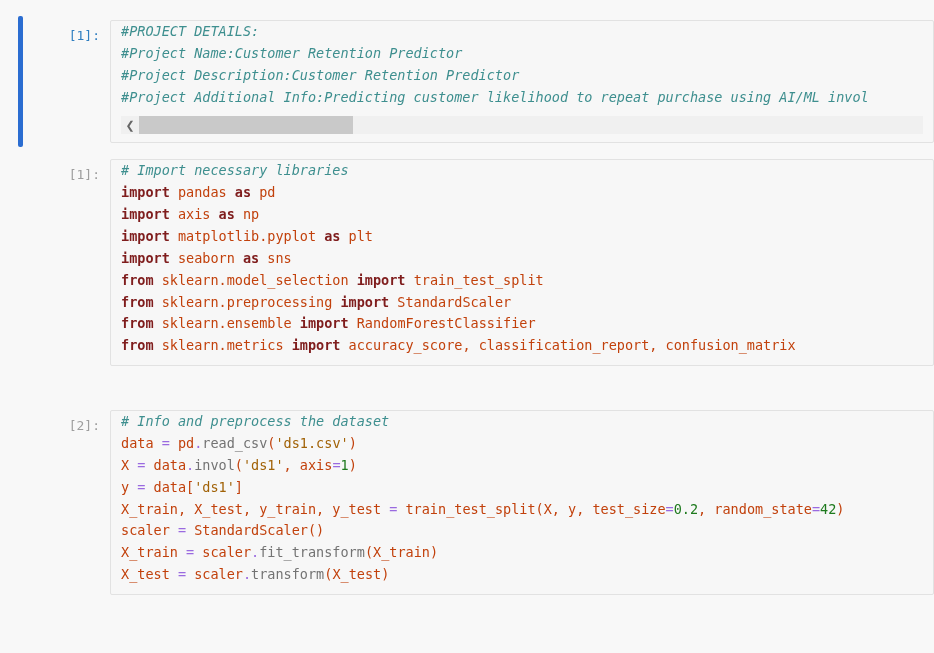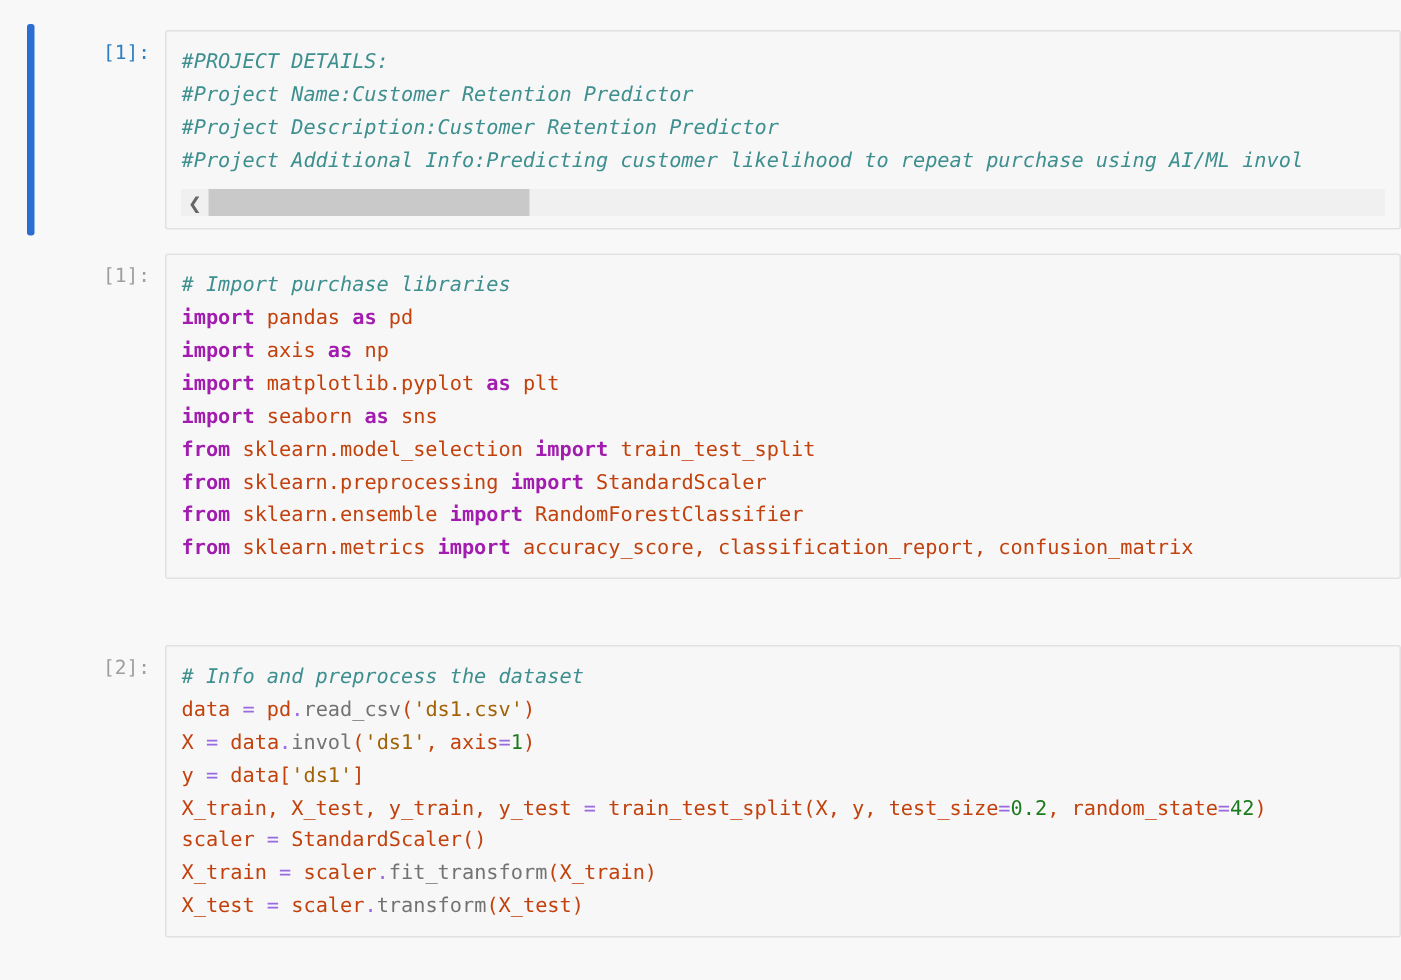--- a/index.html
+++ b/index.html
@@ -43,34 +43,34 @@
   }
   .cell:not(.selected) .prompt-label {
     color: #9e9e9e;
   }
   .cell-body {
     flex: 1;
     min-width: 0;
     background: #f7f7f7;
     border: 1px solid #e2e2e2;
     border-radius: 2px;
-    padding: 10px 10px 8px 10px;
+    padding: 0 10px 8px 10px;
     position: relative;
   }
   pre.code {
     margin: 0;
     white-space: pre;
     font-family: Menlo, Consolas, "DejaVu Sans Mono", monospace;
     font-size: 13.5px;
     line-height: 1.62;
     overflow-x: hidden;
   }
   
   .tok-comment  { color: #3e8f8f; font-style: italic; }
-  .tok-kw       { color: #a21caf; font-weight: bold; }
+  .tok-kw       { color: #7f1d1d; font-weight: bold; }
   .tok-str      { color: #a16207; }
   .tok-num      { color: #1e7a1e; }
   .tok-op       { color: #9a6ae0; }
   .tok-fn       { color: #737373; }
   .tok-plain    { color: #c2410c; }
 
   
   .hscroll {
     margin-top: 8px;
     height: 18px;
@@ -125,21 +125,21 @@
           </div>
           <div class="btn">
             <span></span>
           </div>
         </div>
       </div>
     </div>
     <div class="cell">
       <div class="prompt-col"><span class="prompt-label">[1]:</span></div>
       <div class="cell-body">
-        <pre class="code"><span class="tok-comment"># Import purchase libraries</span>
+        <pre class="code"><span class="tok-comment"># Import necessary libraries</span>
 <span class="tok-kw">import</span><span class="tok-plain"> pandas </span><span class="tok-kw">as</span><span class="tok-plain"> pd</span>
 <span class="tok-kw">import</span><span class="tok-plain"> axis </span><span class="tok-kw">as</span><span class="tok-plain"> np</span>
 <span class="tok-kw">import</span><span class="tok-plain"> matplotlib.pyplot </span><span class="tok-kw">as</span><span class="tok-plain"> plt</span>
 <span class="tok-kw">import</span><span class="tok-plain"> seaborn </span><span class="tok-kw">as</span><span class="tok-plain"> sns</span>
 <span class="tok-kw">from</span><span class="tok-plain"> sklearn.model_selection </span><span class="tok-kw">import</span><span class="tok-plain"> train_test_split</span>
 <span class="tok-kw">from</span><span class="tok-plain"> sklearn.preprocessing </span><span class="tok-kw">import</span><span class="tok-plain"> StandardScaler</span>
 <span class="tok-kw">from</span><span class="tok-plain"> sklearn.ensemble </span><span class="tok-kw">import</span><span class="tok-plain"> RandomForestClassifier</span>
 <span class="tok-kw">from</span><span class="tok-plain"> sklearn.metrics </span><span class="tok-kw">import</span><span class="tok-plain"> accuracy_score, classification_report, confusion_matrix</span></pre>
       </div>
     </div>

